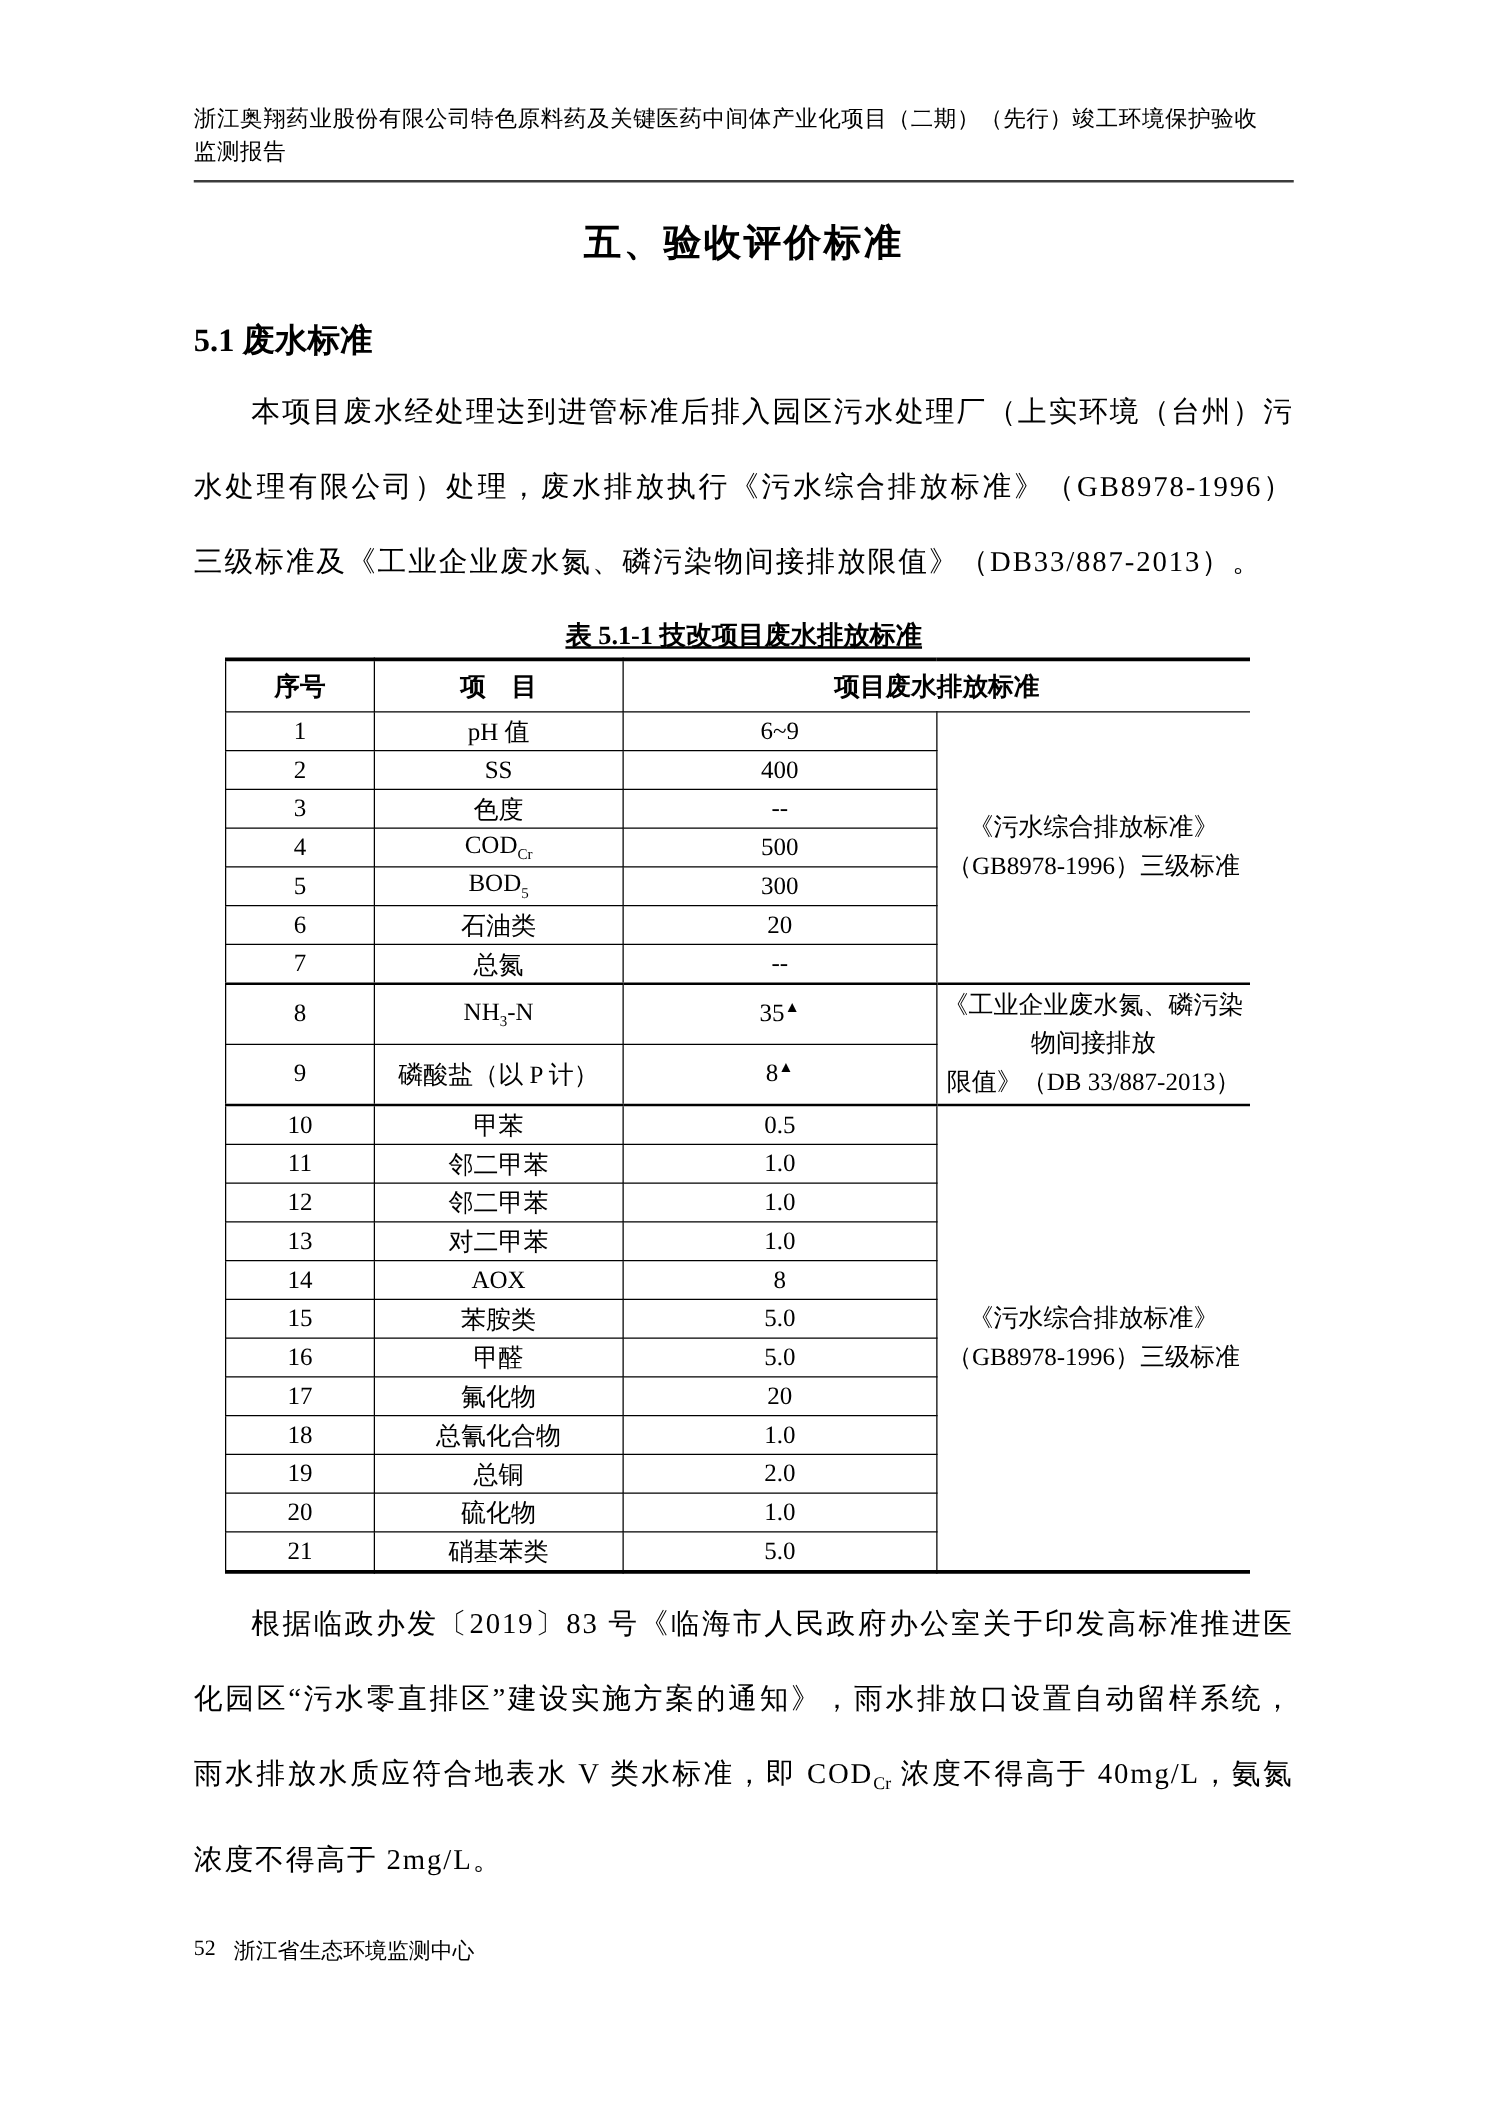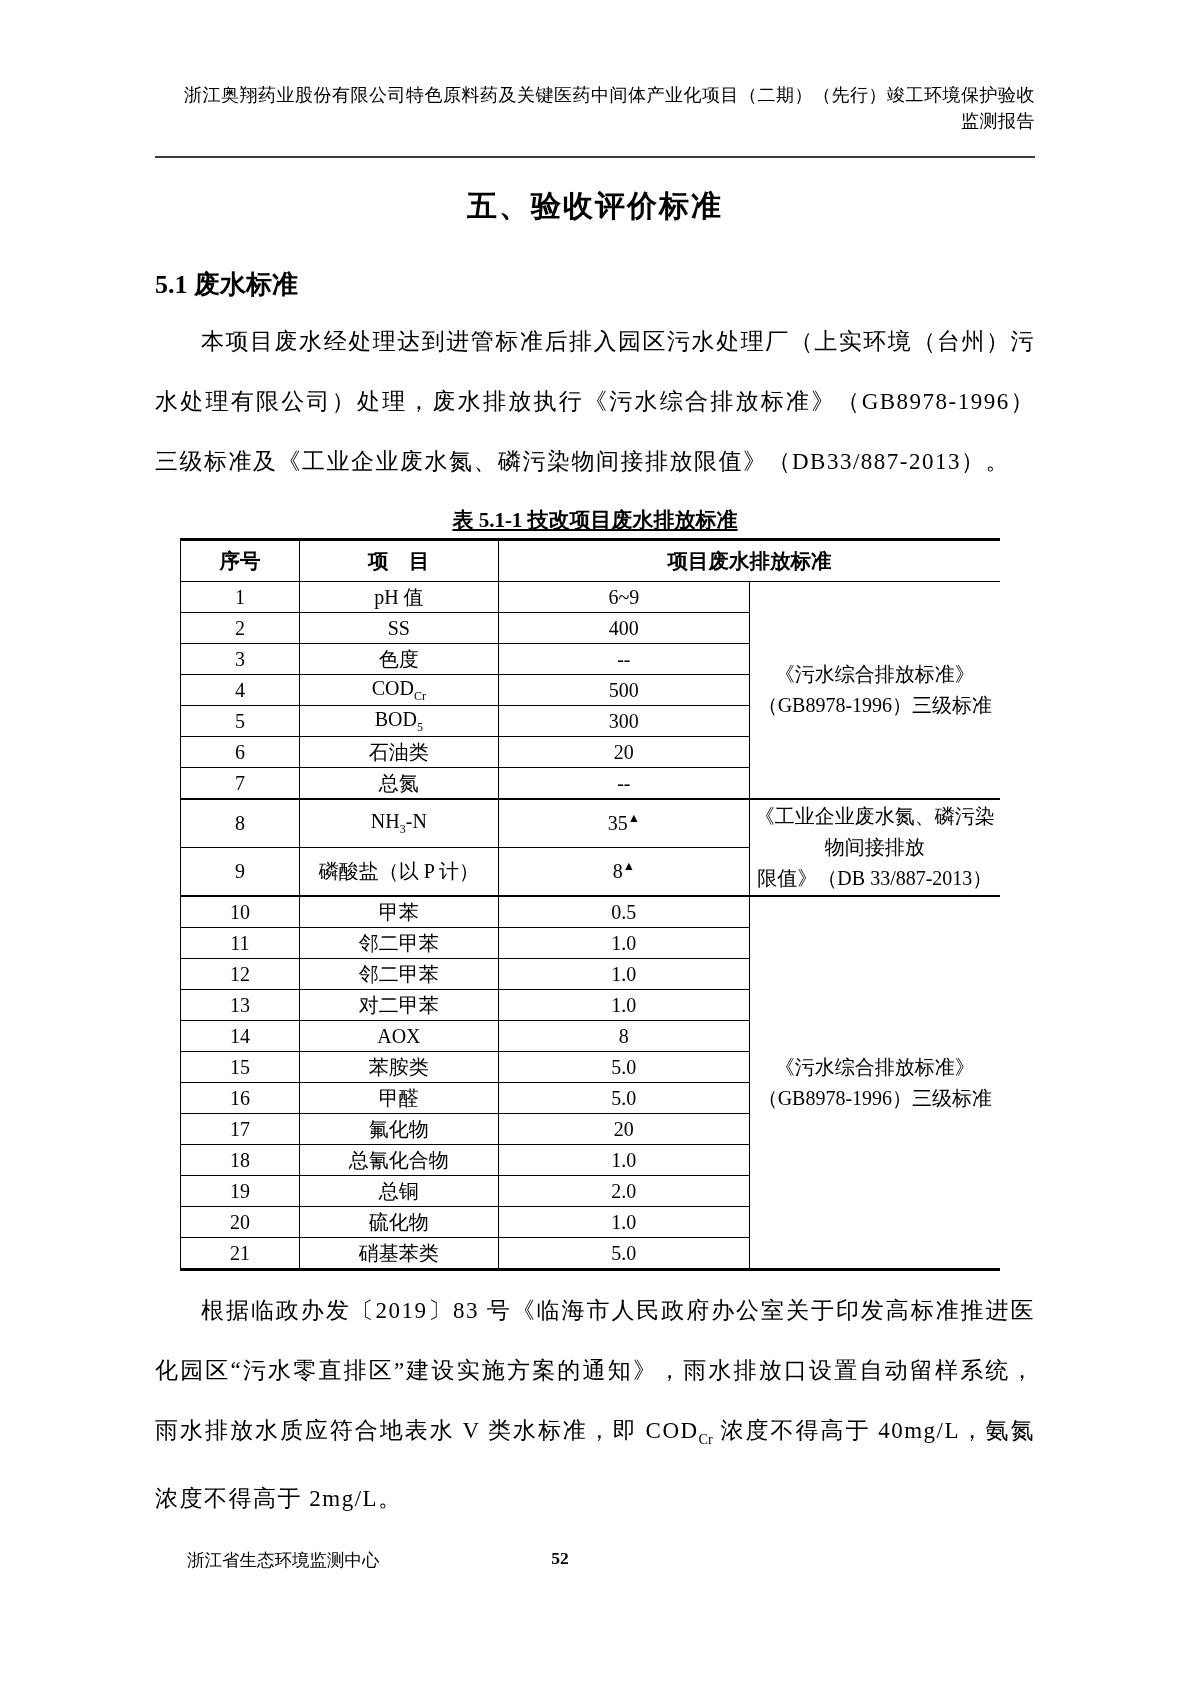--- a/index.html
+++ b/index.html
@@ -13,26 +13,26 @@
     height: 1683px;
     margin: 0 auto;
     background: #ffffff;
     color: #000000;
     font-family: "Liberation Serif", "DejaVu Serif", serif;
     box-sizing: border-box;
     padding: 82px 155px 0 155px;
     overflow: hidden;
   }
   .doc-header {
-    text-align: right;
+    text-align: left;
     font-size: 18px;
     line-height: 1.45;
     letter-spacing: 0.5px;
     border-bottom: 2px solid #3c3c3c;
-    padding-bottom: 22px;
+    padding-bottom: 10px;
   }
   .page-title {
     text-align: center;
     font-size: 30px;
     font-weight: bold;
     margin: 28px 0 18px 0;
     letter-spacing: 2px;
   }
   .section-heading {
     font-size: 26px;
@@ -120,22 +120,20 @@
   .footer-org {
     position: absolute;
     left: 32px;
     top: 0;
   }
   .page-number {
     position: absolute;
     left: 0;
     right: 70px;
     top: 0;
-    text-align: center;
-    font-weight: bold;
   }
 </style>
 </head>
 <body>
 
 <div class="page">
 
   <div class="doc-header">
     <div>浙江奥翔药业股份有限公司特色原料药及关键医药中间体产业化项目（二期）（先行）竣工环境保护验收</div>
     <div>监测报告</div>

